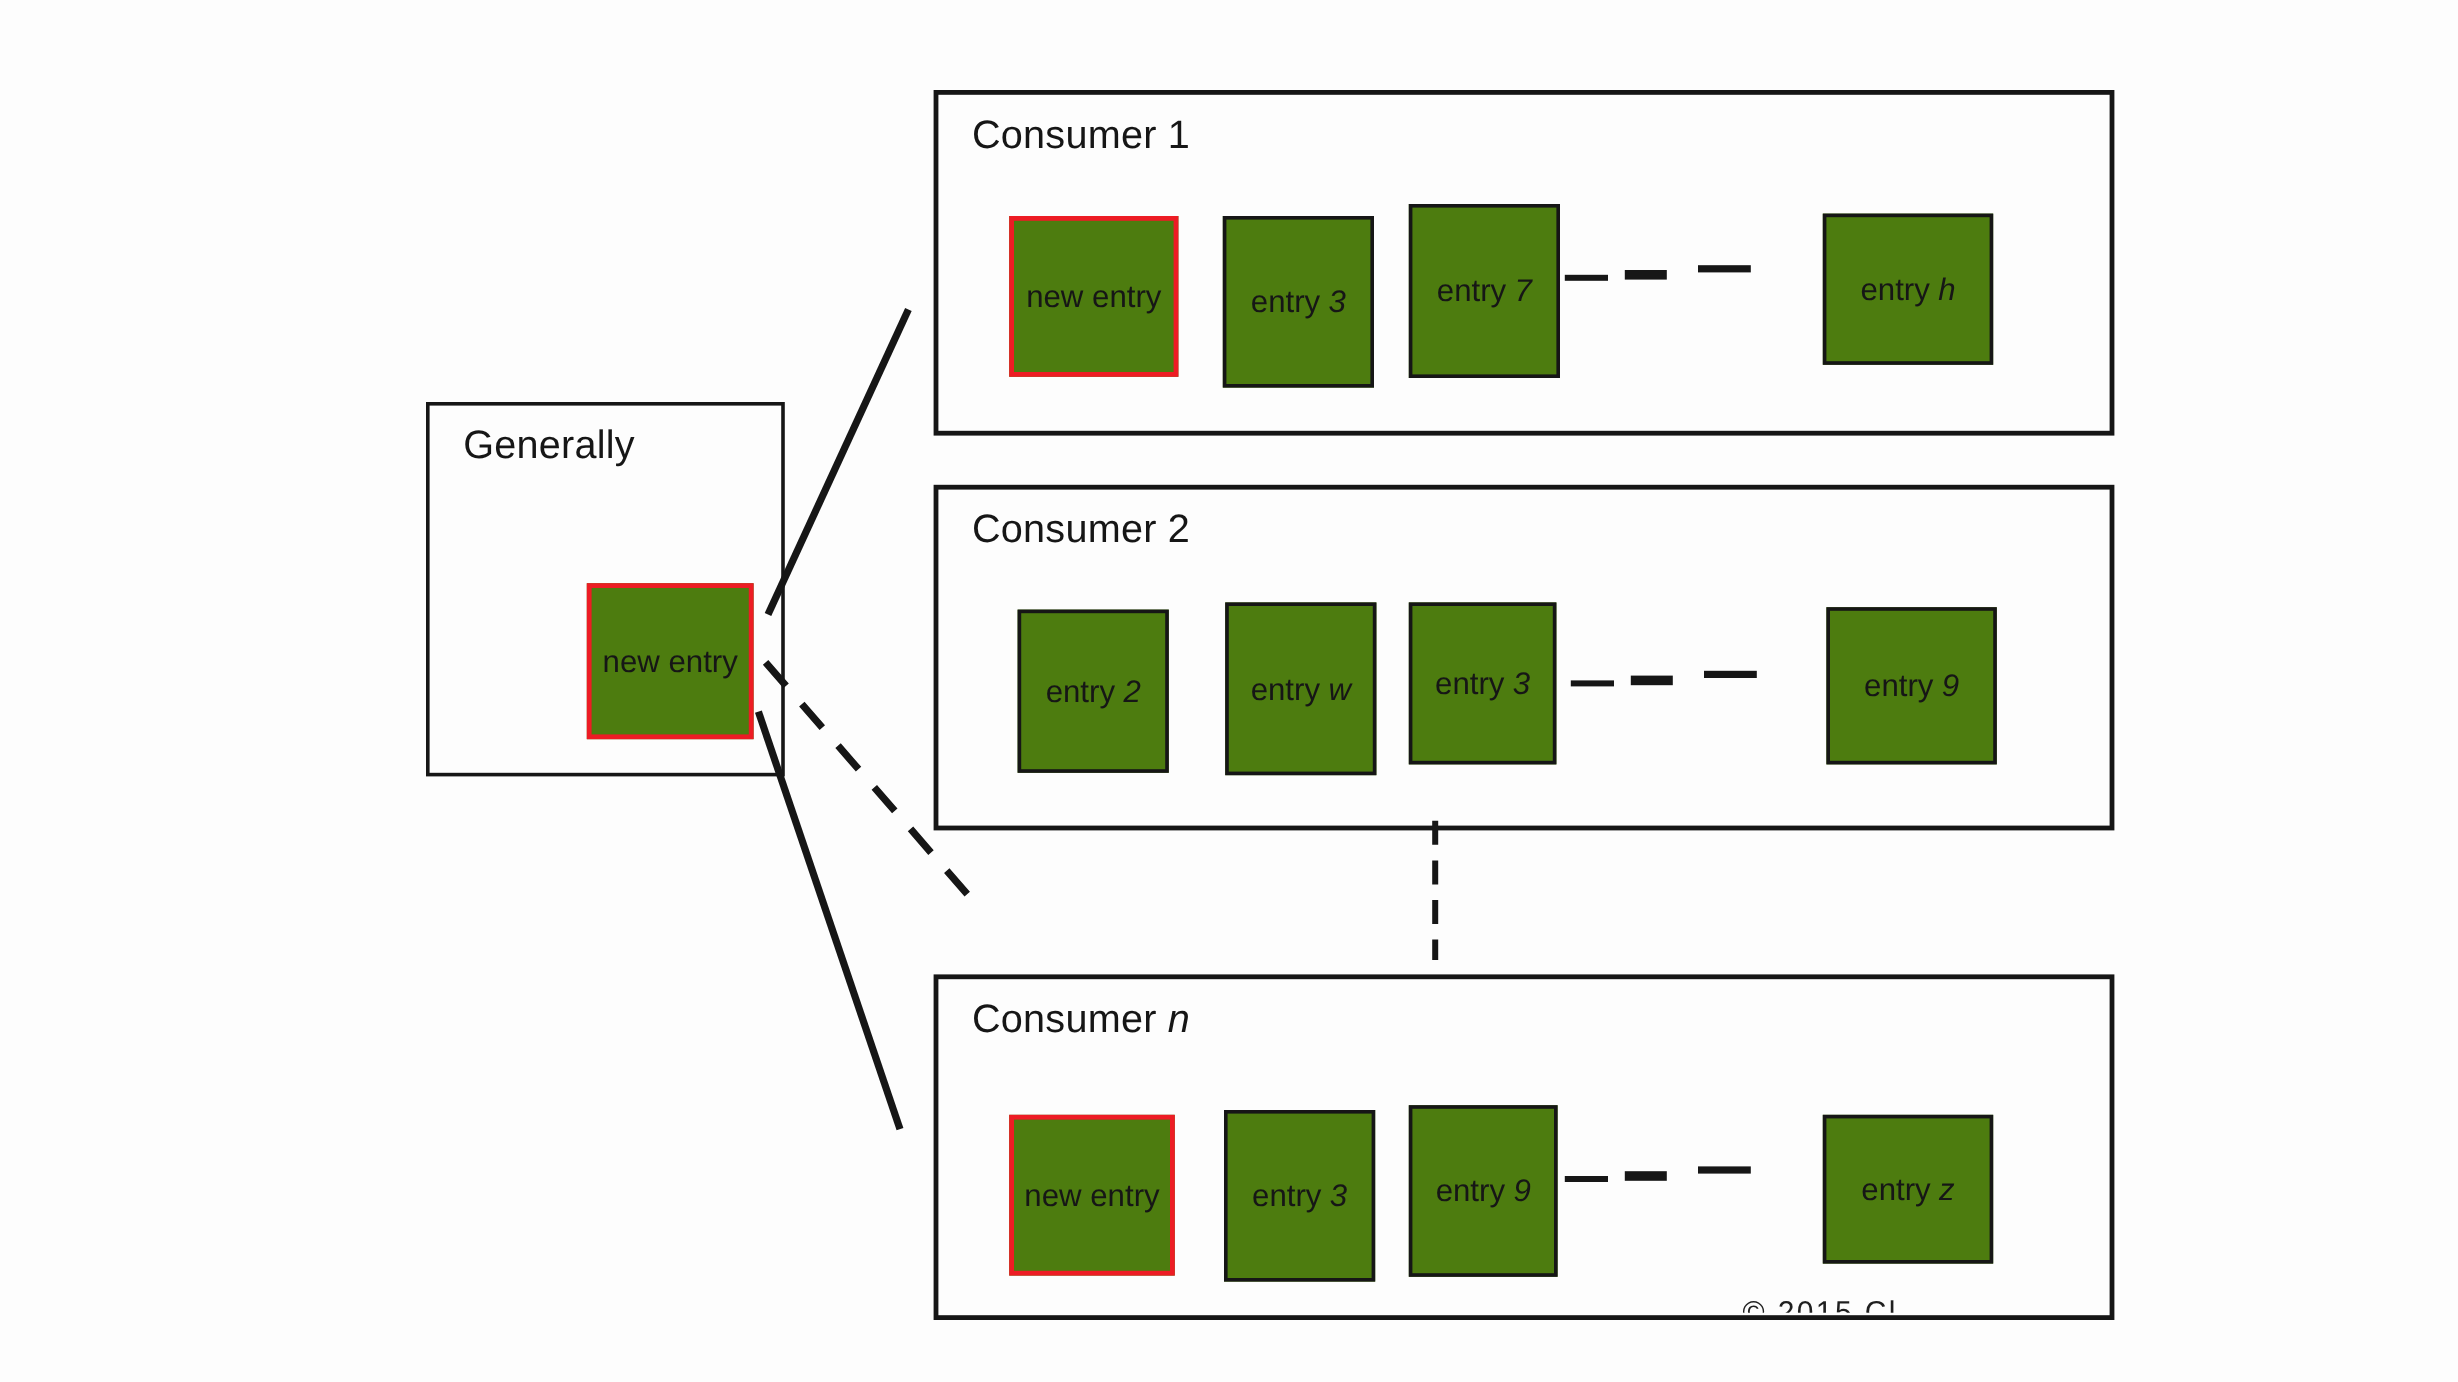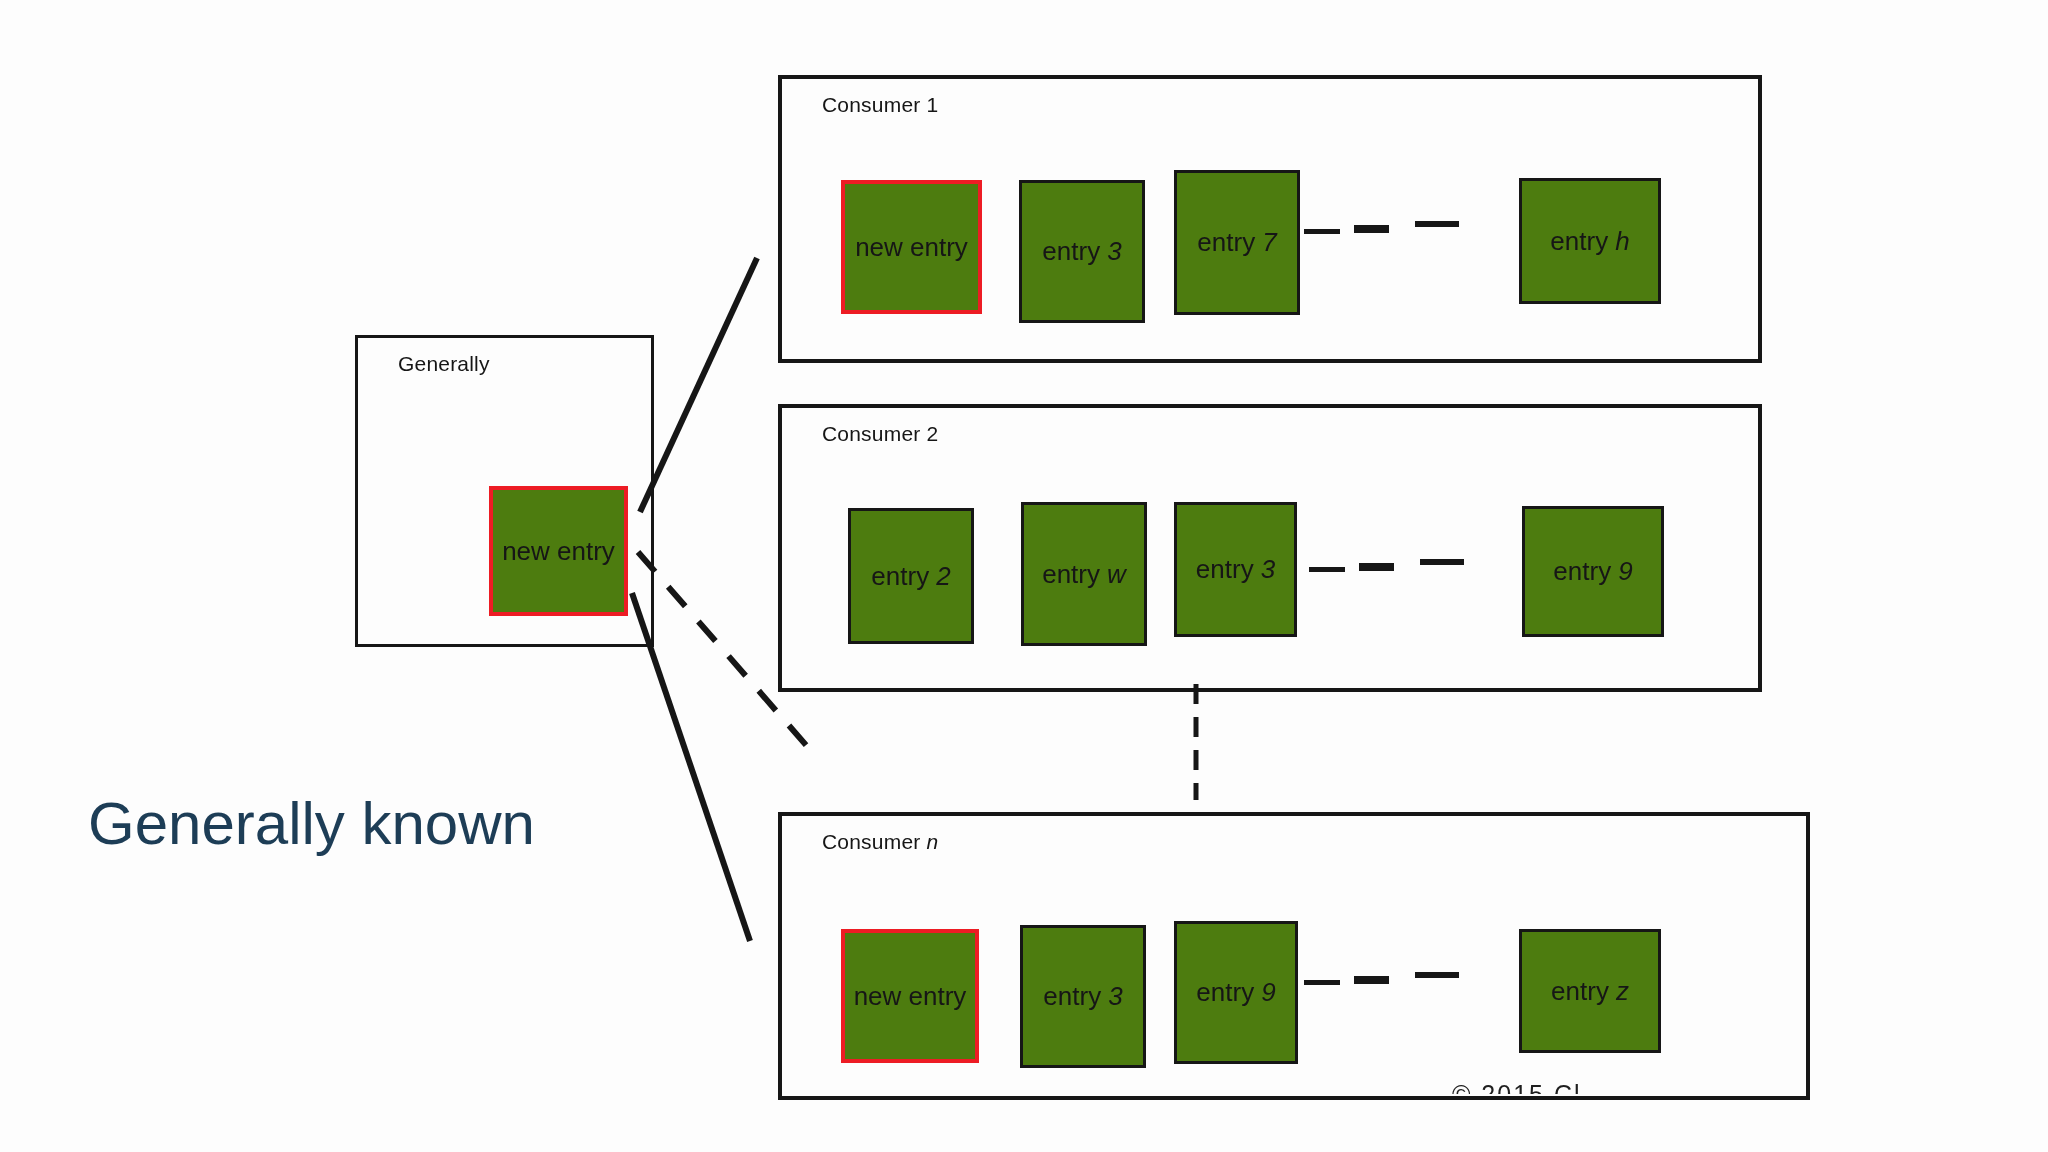--- a/index.html
+++ b/index.html
@@ -7,22 +7,22 @@
     position:relative;width:2048px;height:1152px;background:#fdfdfd;
     font-family:"Liberation Sans","DejaVu Sans",sans-serif;color:#161616;
     overflow:hidden;
   }
   .connectors{position:absolute;left:0;top:0;width:2048px;height:1152px;pointer-events:none;}
   .box{position:absolute;background:transparent;}
   .producer-box{left:355px;top:335px;width:293px;height:306px;border:3px solid #161616;}
   .consumer-box{left:778px;width:976px;height:280px;border:4px solid #161616;background:#fdfdfd;}
   .c1{top:75px;}
   .c2{top:386px;margin-top:18px;}
-  .cn{top:812px;padding-left:48px;}
-  .box-label{position:absolute;left:40px;top:14px;font-size:21px;letter-spacing:0.2px;white-space:nowrap;}
+  .cn{top:812px;}
+  .box-label{position:absolute;left:28px;top:14px;font-size:33px;letter-spacing:0.2px;white-space:nowrap;}
   .it{font-style:italic;}
   .entry{
     position:absolute;border:3px solid #161616;background:#4d7c0f;
     display:flex;align-items:center;justify-content:center;
     font-size:26px;white-space:nowrap;
   }
   .entry.red{border:4px solid #ed1c24;}
   .entry .v{font-style:italic;margin-left:7px;}
   .entry .v:empty{display:none;}
   .dashes{position:absolute;display:flex;align-items:center;}
@@ -38,21 +38,20 @@
     position:absolute;left:1452px;top:1080px;width:300px;height:14px;
     overflow:hidden;font-size:25px;color:#1f1f1f;letter-spacing:2px;z-index:5;
   }
 </style>
 </head>
 <body>
 
 <div class="stage">
 
   <div class="note">
-    <div>Generally known</div>
   </div>
 
   <div class="box producer-box">
     <div class="box-label">Generally</div>
     <div class="entry red" style="left:131px;top:148px;width:131px;height:122px;">
       <span class="t">new entry</span>
     </div>
   </div>
 
   <div class="box consumer-box c1">

